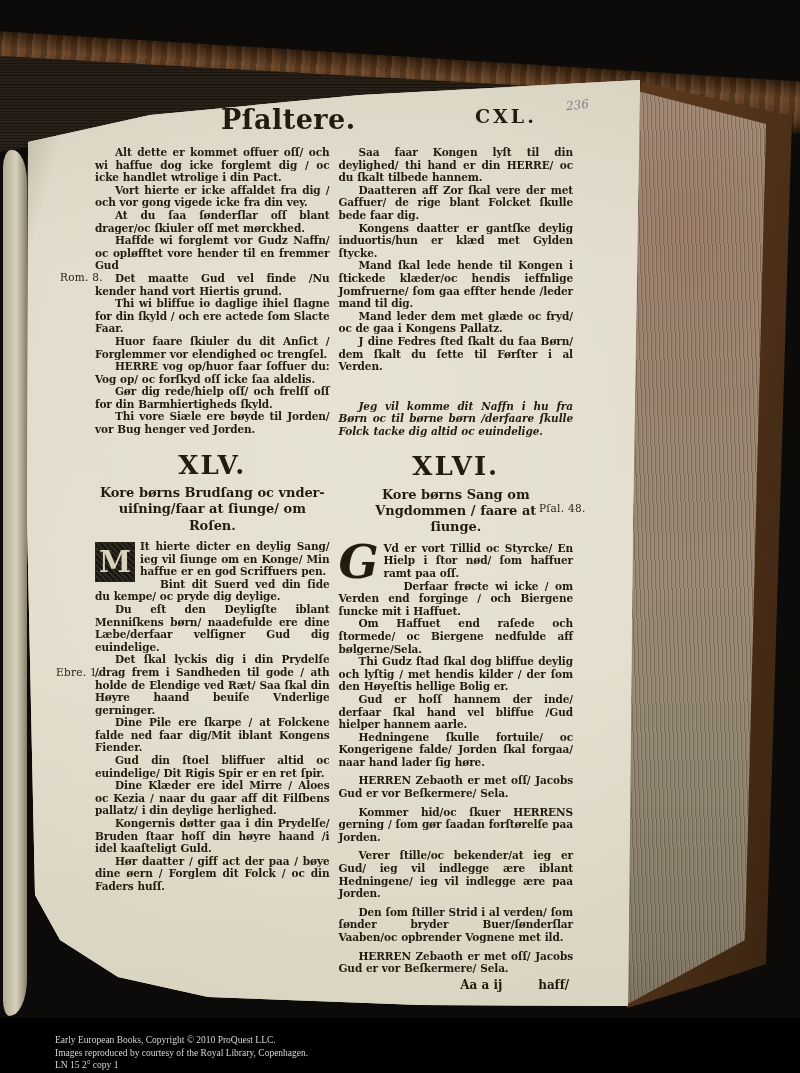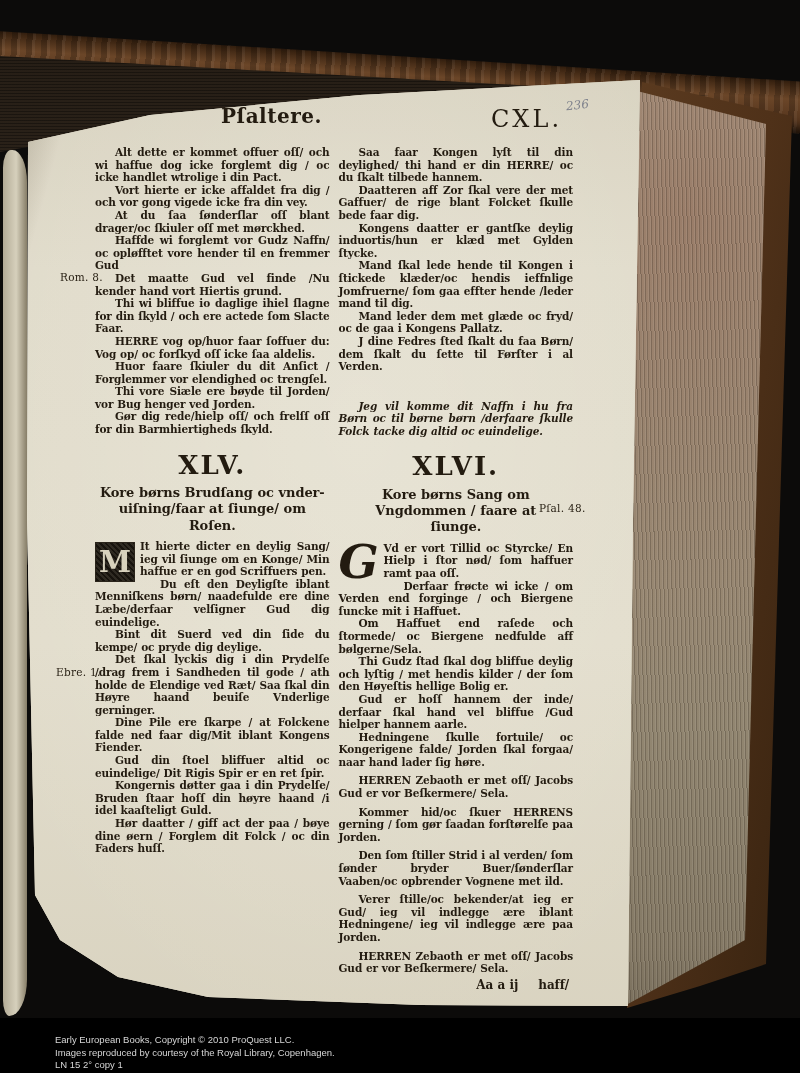--- a/index.html
+++ b/index.html
@@ -34,51 +34,51 @@
       linear-gradient(105deg,rgba(55,42,26,.40) 0%,rgba(55,42,26,0) 9%),
       linear-gradient(255deg,rgba(55,42,26,.30) 0%,rgba(55,42,26,0) 7%),
       linear-gradient(185deg,rgba(55,42,26,.42) 0%,rgba(55,42,26,0) 8%),
       linear-gradient(5deg,rgba(55,42,26,.30) 0%,rgba(55,42,26,0) 6%),
       radial-gradient(ellipse at 45% 40%,rgba(255,255,250,.20),rgba(0,0,0,0) 70%),
       linear-gradient(to bottom,#d5cfbc,#e0dbca 25%,#e2ddcc 60%,#d8d2bf);
     background-color:#dcd6c4;}
   
   .textblock{position:absolute;left:95px;top:104px;width:478px;}
   .pageheader{position:relative;height:42px;}
-  .pageheader .title{position:absolute;left:126px;top:0;font-size:20px;font-weight:bold;letter-spacing:.5px;}
-  .pageheader .chapter{position:absolute;left:396px;top:1px;font-size:24px;font-weight:normal;letter-spacing:3px;}
+  .pageheader .title{position:absolute;left:126px;top:0;font-size:27px;font-weight:bold;letter-spacing:.5px;}
+  .pageheader .chapter{position:absolute;left:380px;top:1px;font-size:19px;font-weight:bold;letter-spacing:3px;}
   .cols{display:flex;gap:9px;}
   .col{width:235px;font-size:10.5px;line-height:1.2;text-align:justify;font-weight:bold;
        letter-spacing:-.1px;word-spacing:.3px;}
   .verse{margin:0;text-indent:20px;}
   .gap-top{margin-top:27px;font-style:italic;}
   .small-gap{margin-top:6px;}
   .section-number{font-size:26px;font-weight:bold;text-align:center;letter-spacing:2px;margin:14px 0 4px;}
   .section-sub{text-align:center;line-height:1.26;margin:0 0 6px;}
   .section-sub span{display:block;}
   .section-sub .s1{font-size:13px;}
   .section-sub .s2,.section-sub .s3{font-size:13px;}
   .dropcap-verse{text-indent:0;margin-top:3px;}
   .dropcap-m{float:left;width:40px;height:40px;margin:2px 5px 1px 0;background:#17130d;color:#d8d2bd;
     font-size:29px;line-height:40px;text-align:center;font-weight:bold;
     background-image:repeating-linear-gradient(45deg,rgba(210,200,175,.13) 0 2px,rgba(0,0,0,0) 2px 4px);
     box-shadow:inset 0 0 0 1px #2a241a;}
   .dropcap-g{float:left;font-size:47px;line-height:40px;font-style:italic;font-weight:bold;margin:0 5px 0 0;}
-  .signature{display:flex;justify-content:flex-end;gap:20px;font-size:12px;font-weight:bold;
+  .signature{display:flex;justify-content:flex-end;gap:36px;font-size:12px;font-weight:bold;
     margin-top:3px;padding-right:4px;}
   
   .margin-note{position:absolute;font-size:10.5px;color:#2b2317;letter-spacing:.3px;}
   .note-rom{left:60px;top:271px;}
   .note-ebre{left:56px;top:666px;}
   .note-psal{left:539px;top:502px;}
   .folio{position:absolute;left:566px;top:98px;font-style:italic;font-size:12px;color:#7e818c;
     transform:rotate(-6deg);}
   
   .footer-band{position:absolute;left:0;right:0;top:1018px;bottom:0;background:#000;}
-  .footer{position:absolute;left:55px;top:1034px;font-family:Liberation Sans, sans-serif;
+  .footer{position:absolute;left:55px;top:1034px;font-family:Liberation Serif, serif;
     font-size:9.5px;line-height:12.5px;color:#d6d6d6;}
 </style>
 </head>
 <body>
 
 <div class="stage">
 
   <div class="cover-top"></div>
   <div class="stack-top"></div>
   <div class="cover-right"></div>
@@ -101,40 +101,41 @@
 
       <div class="cols">
 
         <div class="col">
           <p class="verse">Alt dette er kommet offuer oſſ/ och wi haffue dog icke forglemt dig / oc icke handlet wtrolige i din Pact.</p>
           <p class="verse">Vort hierte er icke affaldet fra dig / och vor gong vigede icke fra din vey.</p>
           <p class="verse">At du ſaa ſønderſlar oſſ blant drager/oc ſkiuler oſſ met mørckhed.</p>
           <p class="verse">Haffde wi forglemt vor Gudz Naffn/ oc opløfftet vore hender til en fremmer Gud</p>
           <p class="verse">Det maatte Gud vel finde /Nu kender hand vort Hiertis grund.</p>
           <p class="verse">Thi wi bliffue io daglige ihiel ſlagne for din ſkyld / och ere actede ſom Slacte Faar.</p>
+          <p class="verse">Huor faare ſkiuler du dit Anſict / Forglemmer vor elendighed oc trengſel.</p>
           <p class="verse">HERRE vog op/huor faar ſoffuer du: Vog op/ oc forſkyd oſſ icke ſaa aldelis.</p>
-          <p class="verse">Huor faare ſkiuler du dit Anſict / Forglemmer vor elendighed oc trengſel.</p>
+          <p class="verse">Gør dig rede/hielp oſſ/ och frelſſ oſſ for din Barmhiertigheds ſkyld.</p>
           <p class="verse">Thi vore Siæle ere bøyde til Jorden/ vor Bug henger ved Jorden.</p>
-          <p class="verse">Gør dig rede/hielp oſſ/ och frelſſ oſſ for din Barmhiertigheds ſkyld.</p>
 
           <div class="section-number">XLV.</div>
           <div class="section-sub">
             <span class="s1">Kore børns Brudſang oc vnder-</span>
             <span class="s2">uiſning/faar at ſiunge/ om</span>
             <span class="s3">Roſen.</span>
           </div>
 
           <p class="verse dropcap-verse">
             <span class="dropcap-m">M</span><span>It hierte dicter en deylig Sang/ ieg vil ſiunge om en Konge/ Min haffue er en god Scriffuers pen.</span>
           </p>
+          <p class="verse">Bint dit Suerd ved din ſide du kempe/ oc pryde dig deylige.</p>
           <p class="verse">Du eſt den Deyligſte iblant Menniſkens børn/ naadefulde ere dine Læbe/derfaar velſigner Gud dig euindelige.</p>
-          <p class="verse">Bint dit Suerd ved din ſide du kempe/ oc pryde dig deylige.</p>
           <p class="verse">Det ſkal lyckis dig i din Prydelſe /drag frem i Sandheden til gode / ath holde de Elendige ved Ræt/ Saa ſkal din Høyre haand beuiſe Vnderlige gerninger.</p>
           <p class="verse">Dine Pile ere ſkarpe / at Folckene falde ned faar dig/Mit iblant Kongens Fiender.</p>
           <p class="verse">Gud din ſtoel bliffuer altid oc euindelige/ Dit Rigis Spir er en ret ſpir.</p>
+          <p class="verse">Dine Klæder ere idel Mirre / Aloes oc Kezia / naar du gaar aff dit Filſbens pallatz/ i din deylige herlighed.</p>
           <p class="verse">Kongernis døtter gaa i din Prydelſe/ Bruden ſtaar hoſſ din høyre haand /i idel kaaſteligt Guld.</p>
           <p class="verse">Hør daatter / giff act der paa / bøye dine øern / Forglem dit Folck / oc din Faders huſſ.</p>
         </div>
 
         <div class="col">
           <p class="verse">Saa faar Kongen lyſt til din deylighed/ thi hand er din HERRE/ oc du ſkalt tilbede hannem.</p>
           <p class="verse">Daatteren aff Zor ſkal vere der met Gaffuer/ de rige blant Folcket ſkulle bede faar dig.</p>
           <p class="verse">Kongens daatter er gantſke deylig induortis/hun er klæd met Gylden ſtycke.</p>
           <p class="verse">Mand ſkal lede hende til Kongen i ſtickede klæder/oc hendis ieffnlige Jomfruerne/ ſom gaa effter hende /leder mand til dig.</p>
           <p class="verse">Mand leder dem met glæde oc fryd/ oc de gaa i Kongens Pallatz.</p>
@@ -151,22 +152,22 @@
           <p class="verse dropcap-verse">
             <span class="dropcap-g">G</span><span>Vd er vort Tillid oc Styrcke/ En Hielp i ſtor nød/ ſom haffuer ramt paa oſſ.</span>
           </p>
           <p class="verse">Derfaar frøcte wi icke / om Verden end forginge / och Biergene ſuncke mit i Haffuet.</p>
           <p class="verse">Om Haffuet end raſede och ſtormede/ oc Biergene nedfulde aff bølgerne/Sela.</p>
           <p class="verse">Thi Gudz ſtad ſkal dog bliffue deylig och lyſtig / met hendis kilder / der ſom den Høyeſtis hellige Bolig er.</p>
           <p class="verse">Gud er hoſſ hannem der inde/ derfaar ſkal hand vel bliffue /Gud hielper hannem aarle.</p>
           <p class="verse">Hedningene ſkulle fortuile/ oc Kongerigene falde/ Jorden ſkal forgaa/ naar hand lader ſig høre.</p>
           <p class="verse small-gap">HERREN Zebaoth er met oſſ/ Jacobs Gud er vor Beſkermere/ Sela.</p>
           <p class="verse small-gap">Kommer hid/oc ſkuer HERRENS gerning / ſom gør ſaadan forſtørelſe paa Jorden.</p>
+          <p class="verse small-gap">Verer ſtille/oc bekender/at ieg er Gud/ ieg vil indlegge ære iblant Hedningene/ ieg vil indlegge ære paa Jorden.</p>
           <p class="verse small-gap">Den ſom ſtiller Strid i al verden/ ſom ſønder bryder Buer/ſønderſlar Vaaben/oc opbrender Vognene met ild.</p>
-          <p class="verse small-gap">Verer ſtille/oc bekender/at ieg er Gud/ ieg vil indlegge ære iblant Hedningene/ ieg vil indlegge ære paa Jorden.</p>
           <p class="verse small-gap">HERREN Zebaoth er met oſſ/ Jacobs Gud er vor Beſkermere/ Sela.</p>
 
           <div class="signature">
             <span>Aa a ij</span>
             <span>haff/</span>
           </div>
         </div>
 
       </div>
     </div>

